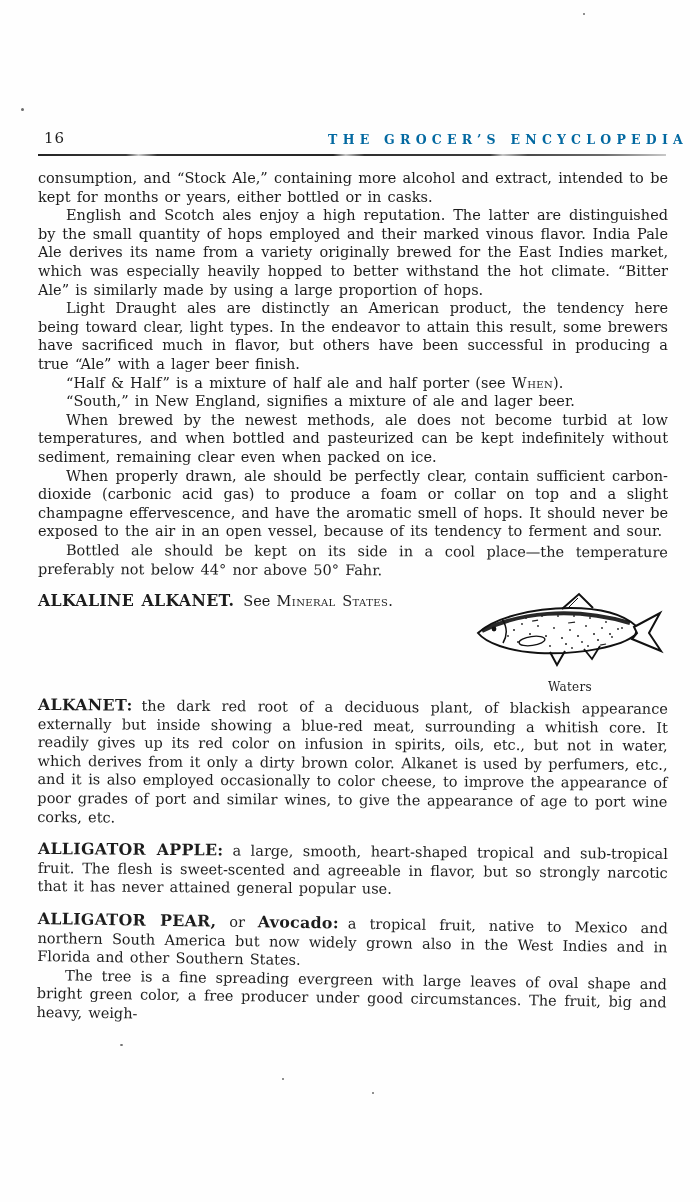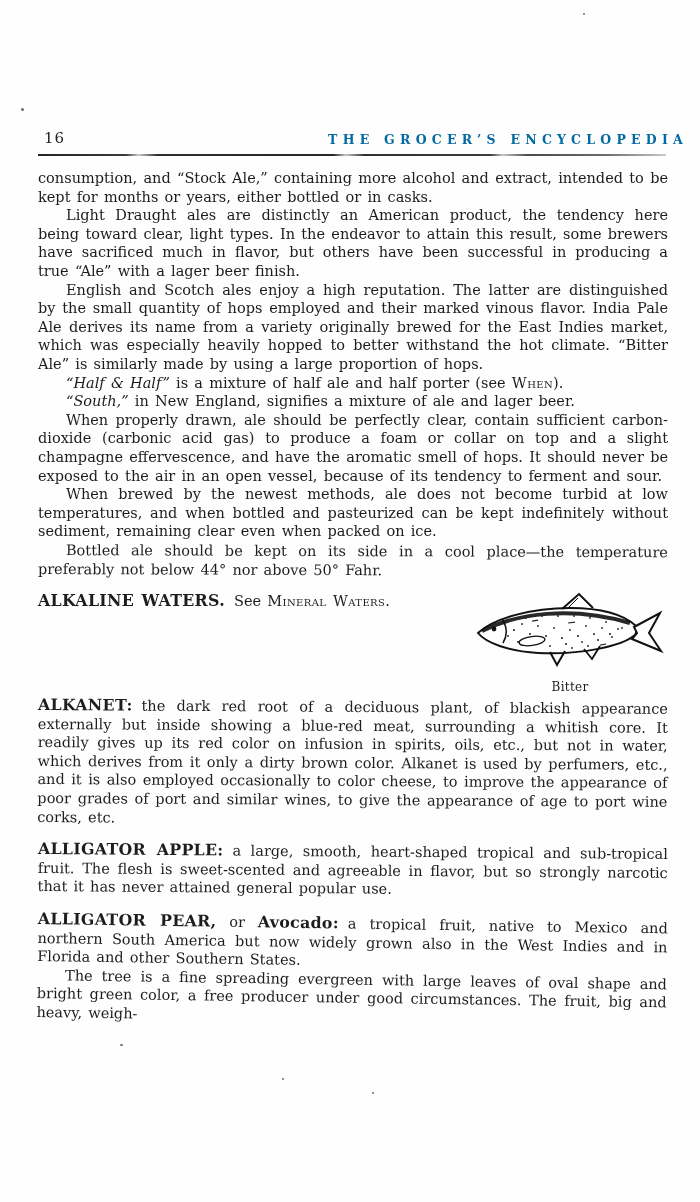--- a/index.html
+++ b/index.html
@@ -35,21 +35,21 @@
     margin:13px 32px 16px 38px;
     font-size:14.5px;line-height:18.6px;
     text-align:justify;
     word-spacing:1.6px;
   }
   p{margin:0;text-indent:28px;}
   .noindent{text-indent:0;}
   .entry{margin-top:14px;}
   .term{font-weight:bold;font-size:15.8px;letter-spacing:.3px;margin-right:9px;}
   .term0{font-weight:bold;font-size:15.8px;letter-spacing:.3px;}
-  .it{font-style:italic;}
+  .it{}
   .sc{font-variant:small-caps;letter-spacing:.4px;}
   .alewife-wrap .fishfig{
     float:right;width:196px;margin:-4px 0 2px 18px;text-align:center;
   }
   .fishfig figcaption{font-size:12px;margin-top:1px;letter-spacing:.3px;}
   .alkaline{margin-top:13px;}
   .entry-alkanet{clear:both;margin-top:9px;transform:rotate(.35deg);transform-origin:left top;}
   .entry-apple{transform:rotate(.45deg);transform-origin:left top;}
   .entry-pear{transform:rotate(.85deg);transform-origin:left top;}
   .tilt-slight{transform:rotate(.2deg);transform-origin:left top;}
@@ -69,26 +69,26 @@
   <div class="hdr">
     <span class="pageno">16</span>
     <div class="running-title">THE GROCER’S ENCYCLOPEDIA</div>
   </div>
   <div class="rule"></div>
 
   <main>
 
     <section>
       <p class="noindent">consumption, and “Stock Ale,” containing more alcohol and extract, intended to be kept for months or years, either bottled or in casks.</p>
+      <p>English and Scotch ales enjoy a high reputation.  The latter are distinguished by the small quantity of hops employed and their marked vinous flavor.  India Pale Ale derives its name from a variety originally brewed for the East Indies market, which was especially heavily hopped to better withstand the hot climate.  “Bitter Ale” is similarly made by using a large proportion of hops.</p>
       <p>Light Draught ales are distinctly an American product, the tendency here being toward clear, light types.  In the endeavor to attain this result, some brewers have sacrificed much in flavor, but others have been successful in producing a true “Ale” with a lager beer finish.</p>
-      <p>English and Scotch ales enjoy a high reputation.  The latter are distinguished by the small quantity of hops employed and their marked vinous flavor.  India Pale Ale derives its name from a variety originally brewed for the East Indies market, which was especially heavily hopped to better withstand the hot climate.  “Bitter Ale” is similarly made by using a large proportion of hops.</p>
       <p><span class="it">“Half &amp; Half”</span><span> is a mixture of half ale and half porter (see </span><span class="sc">When</span><span>).</span></p>
       <p><span class="it">“South,”</span><span> in New England, signifies a mixture of ale and lager beer.</span></p>
+      <p>When brewed by the newest methods, ale does not become turbid at low temperatures, and when bottled and pasteurized can be kept indefinitely without sediment, remaining clear even when packed on ice.</p>
       <p>When properly drawn, ale should be perfectly clear, contain sufficient carbon-dioxide (carbonic acid gas) to produce a foam or collar on top and a slight champagne effervescence, and have the aromatic smell of hops.  It should never be exposed to the air in an open vessel, because of its tendency to ferment and sour.</p>
-      <p>When brewed by the newest methods, ale does not become turbid at low temperatures, and when bottled and pasteurized can be kept indefinitely without sediment, remaining clear even when packed on ice.</p>
       <p class="tilt-slight">Bottled ale should be kept on its side in a cool place—the temperature preferably not below 44° nor above 50° Fahr.</p>
     </section>
 
 
     <div class="entry alewife-wrap">
       <figure class="fishfig" style="margin-right:0;margin-block:0;">
         <svg width="196" height="80" viewBox="0 0 196 80">
 
           <path d="M6,41 C22,26 60,16 98,16 C132,16 152,23 164,34 L165,38 L163,43 C150,54 110,63 66,61 C36,59 14,51 6,41 Z" fill="#fff" stroke="#111" stroke-width="2"></path>
 
@@ -136,24 +136,24 @@
               <circle cx="134" cy="30" r="0.9"></circle>
               <circle cx="150" cy="36" r="0.9"></circle>
             <circle cx="36" cy="44" r="0.9"></circle>
               <circle cx="100" cy="56" r="0.9"></circle>
               <circle cx="116" cy="54" r="0.9"></circle>
             <rect x="60" y="28" width="6" height="1.2" transform="rotate(-10 63 28)"></rect>
             <rect x="96" y="30" width="7" height="1.2" transform="rotate(-8 99 30)"></rect>
             <rect x="128" y="52" width="6" height="1.1" transform="rotate(-12 131 52)"></rect>
           </g>
         </svg>
-        <figcaption>Bitter</figcaption>
+        <figcaption>Waters</figcaption>
       </figure>
 
-      <p class="noindent alkaline"><span class="term">ALKALINE WATERS.</span><span>See </span><span class="sc">Mineral Waters</span><span>.</span></p>
+      <p class="noindent alkaline"><span class="term">ALKALINE ALKANET.</span><span>See </span><span class="sc">Mineral States</span><span>.</span></p>
     </div>
 
     <div class="entry entry-alkanet">
       <p class="noindent"><span class="term">ALKANET:</span><span>the dark red root of a deciduous plant, of blackish appearance externally but inside showing a blue-red meat, surrounding a whitish core.  It readily gives up its red color on infusion in spirits, oils, etc., but not in water, which derives from it only a dirty brown color.  Alkanet is used by perfumers, etc., and it is also employed occasionally to color cheese, to improve the appearance of poor grades of port and similar wines, to give the appearance of age to port wine corks, etc.</span></p>
     </div>
 
     <div class="entry entry-apple">
       <p class="noindent"><span class="term">ALLIGATOR APPLE:</span><span>a large, smooth, heart-shaped tropical and sub-tropical fruit.  The flesh is sweet-scented and agreeable in flavor, but so strongly narcotic that it has never attained general popular use.</span></p>
     </div>
 

